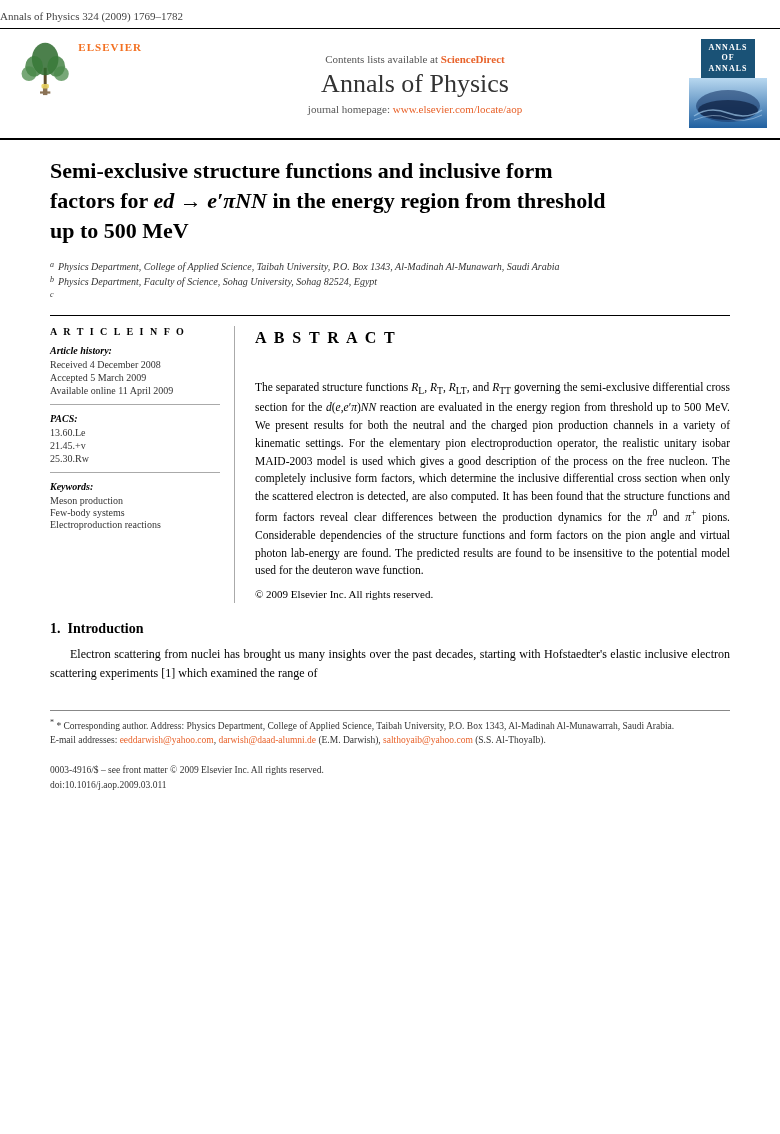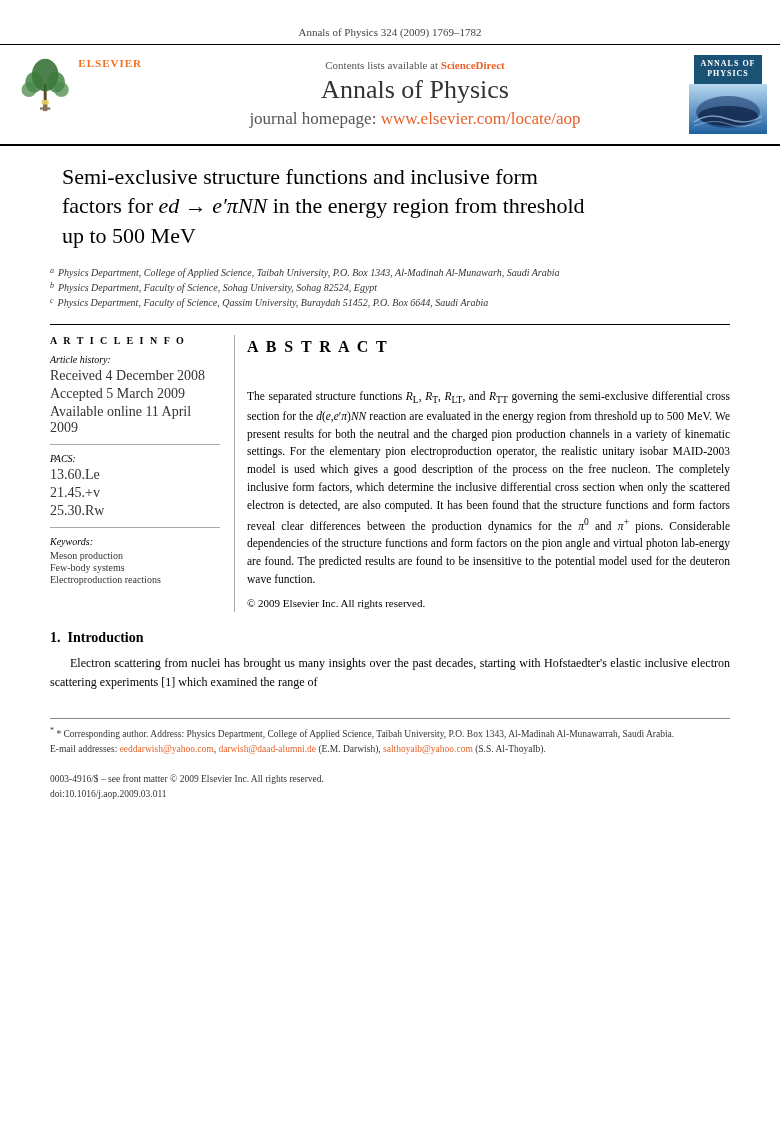--- a/index.html
+++ b/index.html
@@ -11,24 +11,23 @@
       font-size: 13px;
       color: #000;
     }
     .page-container {
       width: 780px;
       padding: 0;
       background: #fff;
     }
     
     .journal-ref-line {
-      text-align: center;
       font-size: 11px;
       color: #444;
-      padding: 26px 0 6px 0;
+      padding: 10px 0 6px 0;
       border-bottom: 1px solid #000;
     }
     
     .journal-header {
       display: flex;
       align-items: stretch;
       border-bottom: 2px solid #000;
       padding: 10px 12px;
       gap: 0;
     }
@@ -69,36 +68,36 @@
       color: #e8622a;
       font-weight: bold;
     }
     .journal-title-main {
       font-size: 26px;
       font-family: 'Times New Roman', serif;
       color: #333;
       margin-bottom: 4px;
     }
     .journal-homepage-line {
-      font-size: 17px;
+      font-size: 11px;
       color: #555;
     }
     .journal-homepage-link {
       color: #e8622a;
     }
     .annals-badge {
       width: 80px;
       flex-shrink: 0;
       display: flex;
       flex-direction: column;
       align-items: center;
       justify-content: flex-start;
     }
     .annals-badge-box {
-      width: 68px;
+      width: 54px;
       background: #1a5276;
       color: white;
       display: flex;
       flex-direction: column;
       align-items: center;
       justify-content: center;
       padding: 4px 2px;
     }
     .annals-badge-top {
       font-size: 8px;
@@ -116,26 +115,25 @@
       justify-content: center;
       overflow: hidden;
     }
     
     .main-content {
       padding: 16px 50px 10px 50px;
     }
     
     .article-title {
       font-size: 22px;
-      font-weight: normal;
+      font-weight: bold;
       font-family: 'Times New Roman', serif;
       line-height: 1.35;
       margin-bottom: 14px;
       color: #000;
-      margin-left: 12px;
     }
     .article-title .italic {
       font-style: italic;
     }
     
     .authors-line {
       font-size: 13.5px;
       margin-bottom: 6px;
       color: #000;
     }
@@ -156,48 +154,48 @@
       gap: 4px;
     }
     .affil-sup {
       font-size: 8px;
       vertical-align: super;
       flex-shrink: 0;
     }
     
     .article-body {
       display: flex;
-      gap: 12px;
+      gap: 20px;
       margin-top: 8px;
       border-top: 1px solid #000;
       padding-top: 10px;
     }
     .article-info {
       width: 185px;
       flex-shrink: 0;
       font-size: 10px;
       border-right: 1px solid #aaa;
       padding-right: 14px;
     }
     .info-section-title {
       font-size: 10px;
       font-weight: bold;
       letter-spacing: 2px;
       text-transform: uppercase;
       margin-bottom: 8px;
       color: #000;
     }
     .info-label {
-      font-weight: normal;
+      font-weight: bold;
       font-style: italic;
       font-size: 10px;
       margin-bottom: 3px;
     }
     .info-item {
-      font-size: 14px;
+      font-size: 10px;
       margin-bottom: 2px;
       color: #333;
     }
     .info-divider {
       border: none;
       border-top: 1px solid #aaa;
       margin: 8px 0;
     }
     .info-keyword-item {
       font-size: 10px;
@@ -316,21 +314,21 @@
       <div class="journal-homepage-line">
         <span>journal homepage:</span>
         <span class="journal-homepage-link">www.elsevier.com/locate/aop</span>
       </div>
     </div>
 
     <div class="annals-badge">
       <div class="annals-badge-box">
         <div class="annals-badge-top">
           <span>ANNALS OF</span><br>
-          <span>PHYSICS</span>
+          <span>ANNALS</span>
         </div>
       </div>
       <div class="annals-badge-img">
         <svg viewBox="0 0 78 50" width="78" height="50">
           <defs>
             <linearGradient id="skyGrad" x1="0" y1="0" x2="0" y2="1">
               <stop offset="0%" stop-color="#b8d8f0"></stop>
               <stop offset="100%" stop-color="#2060a0"></stop>
             </linearGradient>
           </defs>
@@ -357,21 +355,20 @@
       <div class="affil-line">
         <span class="affil-sup">a</span>
         <span>Physics Department, College of Applied Science, Taibah University, P.O. Box 1343, Al-Madinah Al-Munawarh, Saudi Arabia</span>
       </div>
       <div class="affil-line">
         <span class="affil-sup">b</span>
         <span>Physics Department, Faculty of Science, Sohag University, Sohag 82524, Egypt</span>
       </div>
       <div class="affil-line">
         <span class="affil-sup">c</span>
-        <span>Physics Department, Faculty of Science, Qassim University, Buraydah 51452, P.O. Box 6644, Saudi Arabia</span>
       </div>
     </div>
 
     <div class="article-body">
 
       <div class="article-info">
         <div class="info-section-title">A R T I C L E   I N F O</div>
 
         <div class="info-label">Article history:</div>
         <div class="info-item">Received 4 December 2008</div>

